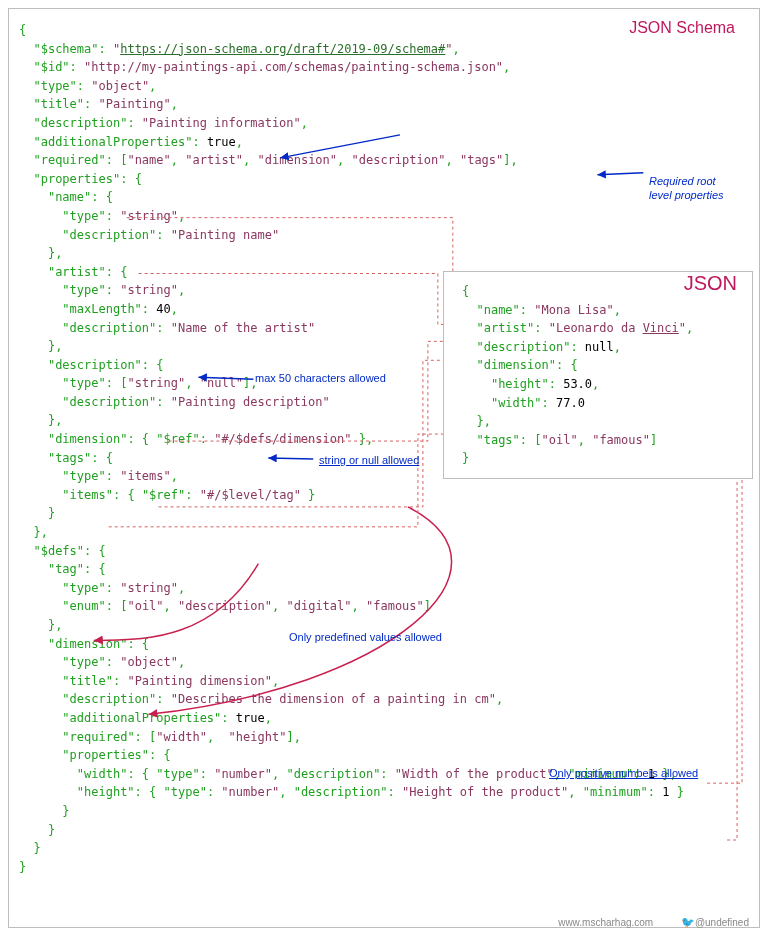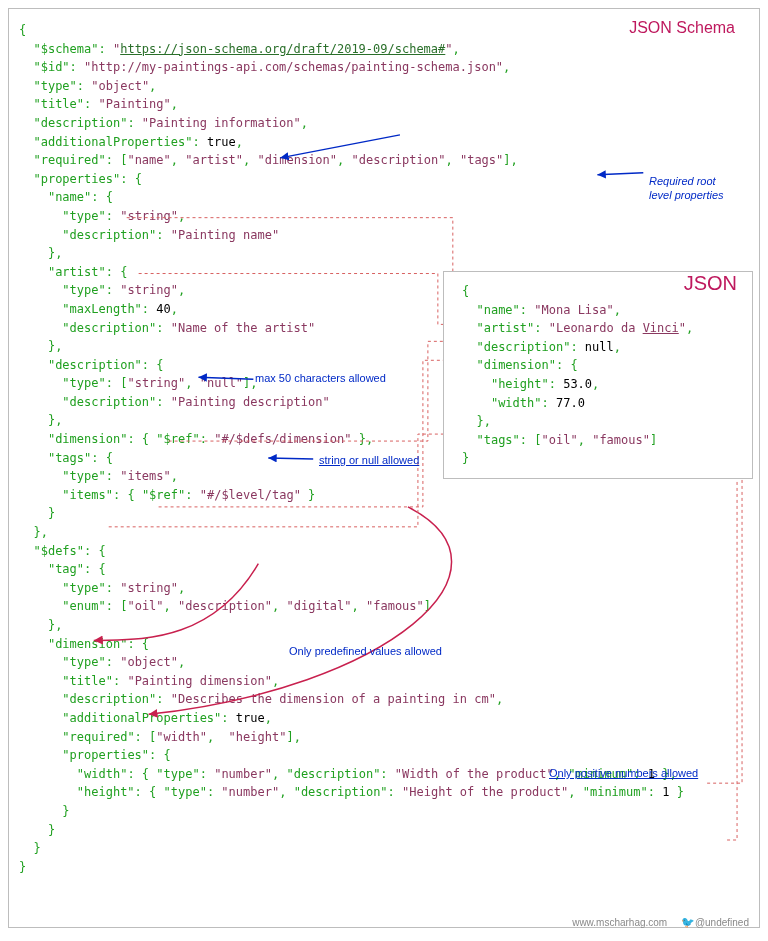--- a/index.html
+++ b/index.html
@@ -63,21 +63,21 @@
   .ul { text-decoration: underline; }
 
   .footer {
     position: absolute;
     bottom: -2px;
     right: 10px;
     font-family: -apple-system, "Segoe UI", Arial, sans-serif;
     font-size: 10px;
     color: #888;
     display: flex;
-    gap: 14px;
+    gap: 28px;
     align-items: center;
     z-index: 6;
   }
   .bird {
     color: #1da1f2;
     font-size: 11px;
   }
 
   svg.overlay {
     position: absolute;
@@ -91,21 +91,21 @@
 <body>
 
 <div class="page">
 
   <div class="lbl schema">JSON Schema</div>
   <div class="lbl json">JSON</div>
 
   <div class="annot" style="left:640px; top:166px; width:100px;font-style:italic;">Required root<br>level properties</div>
   <div class="annot" style="left:246px; top:363px;">max 50 characters allowed</div>
   <div class="annot" style="left:310px; top:445px;text-decoration:underline;">string or null allowed</div>
-  <div class="annot" style="left:280px; top:622px;margin-top:14px;">Only predefined values allowed</div>
+  <div class="annot" style="left:280px; top:622px;">Only predefined values allowed</div>
   <div class="annot" style="left:540px; top:758px;text-decoration:underline;">Only positive numbers allowed</div>
 
   <div class="schema-area">
 <pre><span class="p">{</span>
   <span class="k">"$schema"</span><span class="p">:</span> <span class="s">"<span class="url">https://json-schema.org/draft/2019-09/schema#</span>"</span><span class="p">,</span>
   <span class="k">"$id"</span><span class="p">:</span> <span class="s">"<span>http://my-paintings-api.com/schemas/painting-schema.json</span>"</span><span class="p">,</span>
   <span class="k">"type"</span><span class="p">:</span> <span class="s">"<span>object</span>"</span><span class="p">,</span>
   <span class="k">"title"</span><span class="p">:</span> <span class="s">"<span>Painting</span>"</span><span class="p">,</span>
   <span class="k">"description"</span><span class="p">:</span> <span class="s">"<span>Painting information</span>"</span><span class="p">,</span>
   <span class="k">"additionalProperties"</span><span class="p">:</span> <span class="n">true</span><span class="p">,</span>

